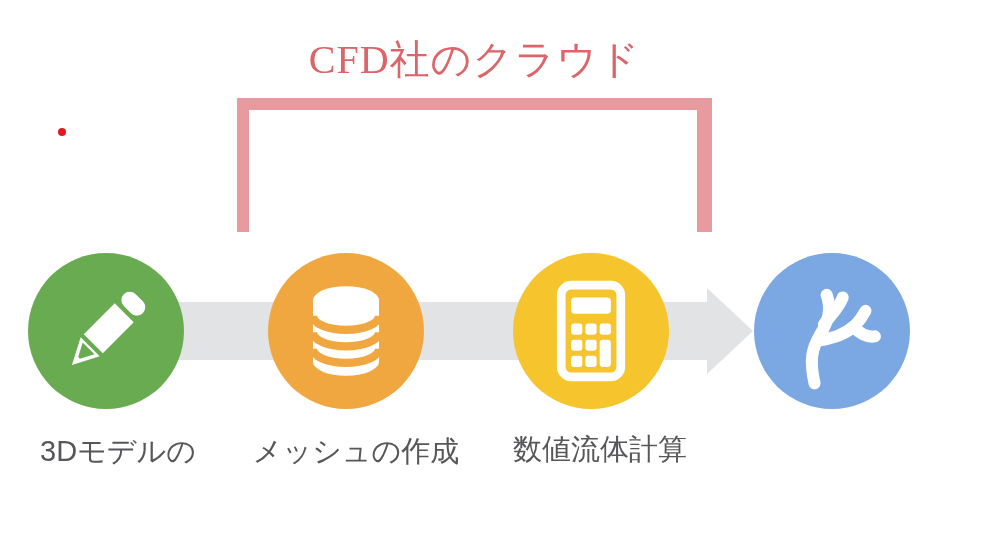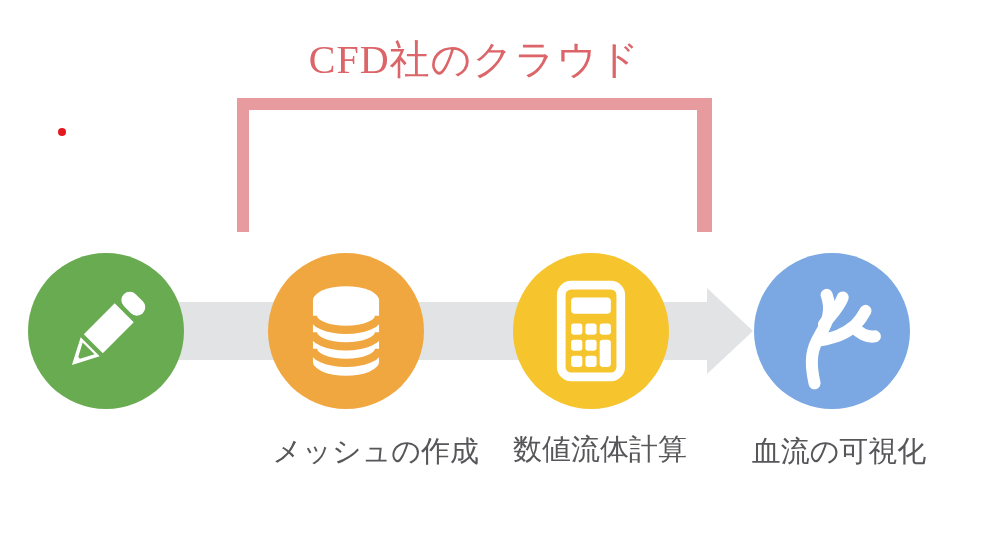--- a/index.html
+++ b/index.html
@@ -38,21 +38,21 @@
   .c3{left:754px;top:253px;}
   .icon-pencil{width:112px;height:112px;transform:rotate(45deg);}
   .icon-db{width:118px;height:118px;}
   .icon-calc{width:124px;height:124px;}
   .icon-branch{width:134px;height:134px;}
   .step-label{
     position:absolute;top:433px;text-align:center;
     font-size:29px;line-height:37px;color:#57575a;white-space:nowrap;
   }
   .l0{left:8px;width:220px;}
-  .l1{left:259px;width:220px;text-align:right;}
+  .l1{left:246px;width:220px;}
   .l2{left:490px;width:220px;font-family:Liberation Mono, monospace;}
   .l3{left:729px;width:220px;}
 </style>
 </head>
 <body>
 
 <div class="canvas">
 
   <span class="marker-dot"></span>
 
@@ -102,24 +102,22 @@
       <g fill="none" stroke="#ffffff" stroke-width="9" stroke-linecap="round" stroke-linejoin="round">
         <path d="M37 89 C33 72 35 63 41 53 C47 43 50 34 46 23"></path>
         <path d="M44 45 C50 37 55 33 58 25"></path>
         <path d="M41 57 C51 55 59 53 67 46 C71 42 73 39 75 35"></path>
         <path d="M66 47 C71 52 76 55 82 54"></path>
       </g>
     </svg>
   </div>
 
   <div class="step-label l0">
+    <div>3Dモデルの</div>
   </div>
   <div class="step-label l1">
     <div>メッシュの作成</div>
   </div>
   <div class="step-label l2">
     <div>数値流体計算</div>
   </div>
-  <div class="step-label l3">
-    <div>血流の可視化</div>
-  </div>
 
 </div>
 
 </body></html>

